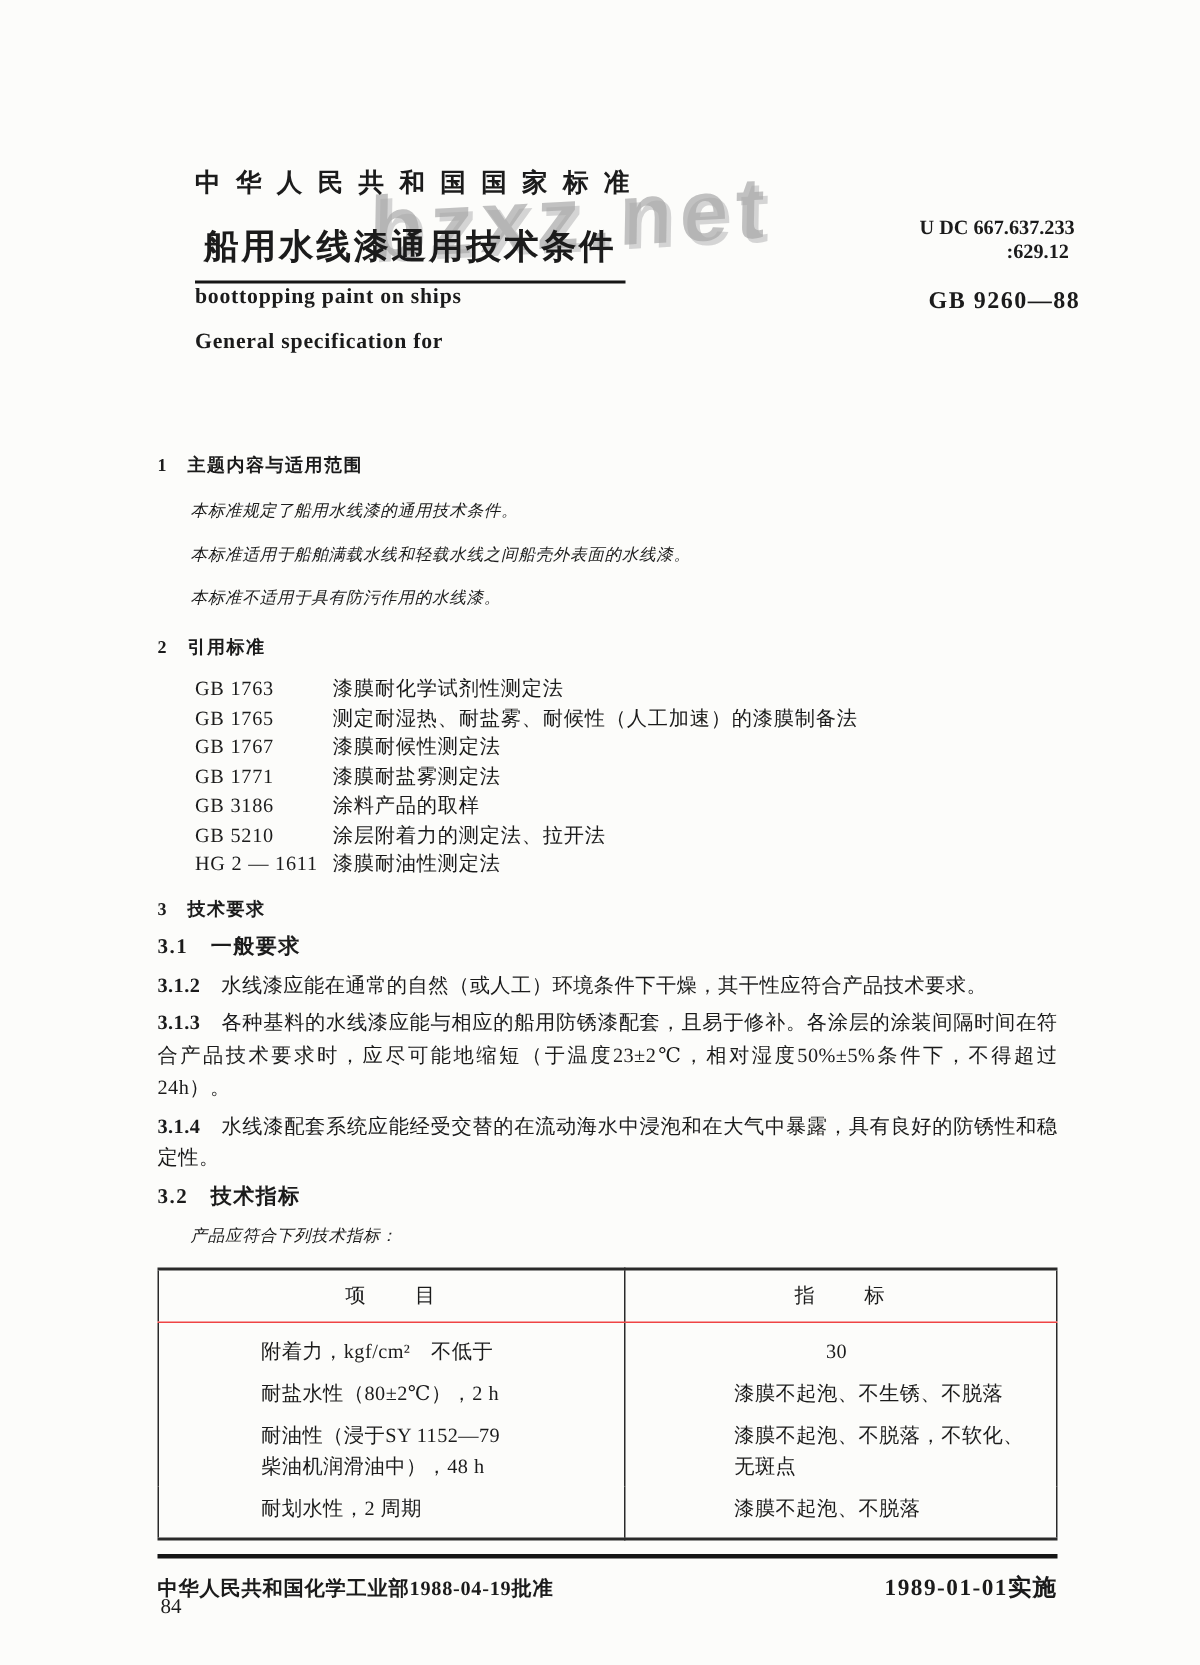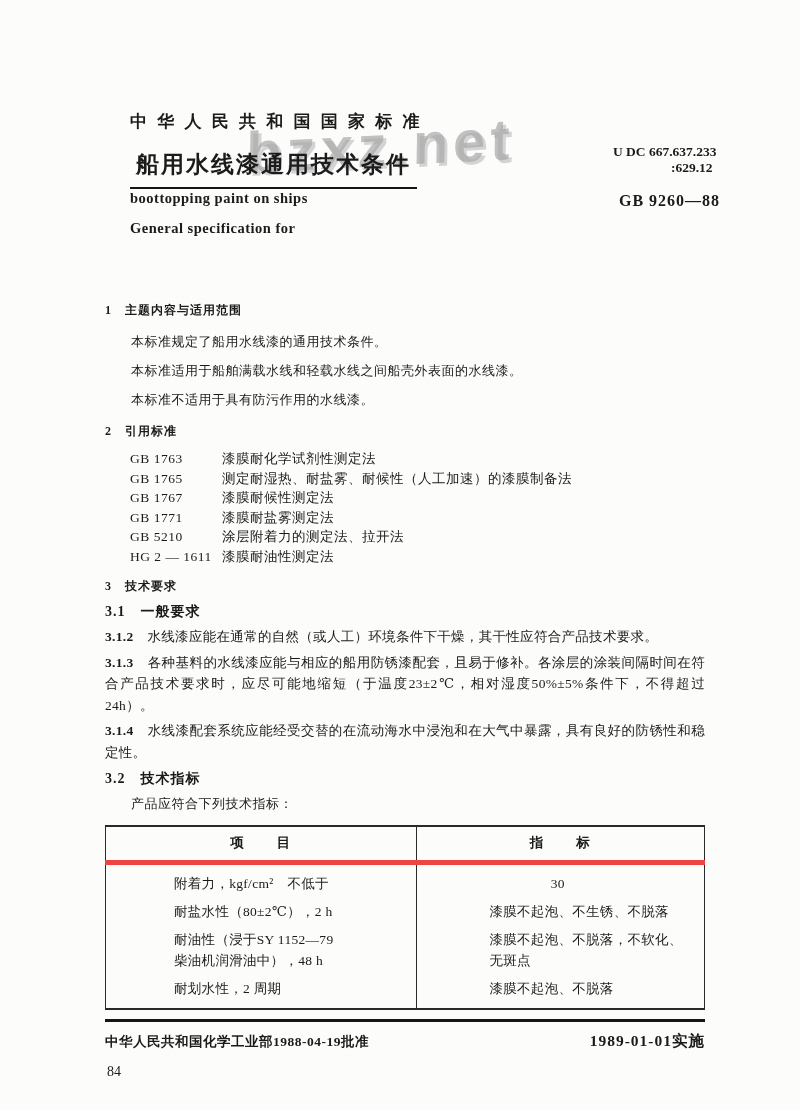--- a/index.html
+++ b/index.html
@@ -67,24 +67,25 @@
 
   
   .sec-h { font-size: 12px; font-weight: bold; letter-spacing: 1px; line-height: 20px; }
   .s1h { margin-top: 62px; }
   .s2h { margin-top: 8px; }
   .s3h { margin-top: 10px; }
   .subh { margin-top: 6px; font-size: 14px; }
 
   .para {
     margin-top: 2px;
-    font-size: 13px;
+    font-size: 11px;
     line-height: 27px;
     text-indent: 2em;
     letter-spacing: 0.5px;
+    font-style: italic;
   }
   .para.firstp { margin-top: 8px; }
 
   .refs { margin: 8px 0 10px 25px; }
   .ref { font-size: 13.5px; line-height: 19.5px; letter-spacing: 0.5px; }
   .ref-code { display: inline-block; min-width: 88px; }
 
   .clause {
     margin-top: 4px;
     font-size: 13.5px;
@@ -101,23 +102,23 @@
     width: 100%;
     margin-top: 10px;
     border-collapse: collapse;
     border: 1px solid #2a2a2a;
     border-top-width: 2px;
     border-bottom-width: 2px;
     font-size: 13.5px;
   }
   table.spec th {
     height: 36px;
-    font-weight: bold;
+    font-weight: normal;
     text-align: center;
-    border-bottom: 5px solid #ef4444;
+    border-bottom: 1px solid #ef4444;
     letter-spacing: 2px;
   }
   table.spec .c1 { width: 52%; border-right: 1px solid #2a2a2a; }
   table.spec td { vertical-align: top; padding: 4px 6px 3px 68px; line-height: 21px; letter-spacing: 0.3px; }
   table.spec td.c2 { padding-left: 72px; }
   table.spec td.center { padding-left: 0; text-align: center; }
   table.spec tr.firstrow td { padding-top: 8px; }
   table.spec tr.lastrow td { padding-bottom: 9px; }
 
   
@@ -180,20 +181,24 @@
         <span class="ref-code">GB 1765</span>
         <span class="ref-title">测定耐湿热、耐盐雾、耐候性（人工加速）的漆膜制备法</span>
       </div>
       <div class="ref">
         <span class="ref-code">GB 1767</span>
         <span class="ref-title">漆膜耐候性测定法</span>
       </div>
       <div class="ref">
         <span class="ref-code">GB 1771</span>
         <span class="ref-title">漆膜耐盐雾测定法</span>
+      </div>
+      <div class="ref">
+        <span class="ref-code">GB 3186</span>
+        <span class="ref-title">涂料产品的取样</span>
       </div>
       <div class="ref">
         <span class="ref-code">GB 5210</span>
         <span class="ref-title">涂层附着力的测定法、拉开法</span>
       </div>
       <div class="ref">
         <span class="ref-code">HG 2 — 1611</span>
         <span class="ref-title">漆膜耐油性测定法</span>
       </div>
     </div>

